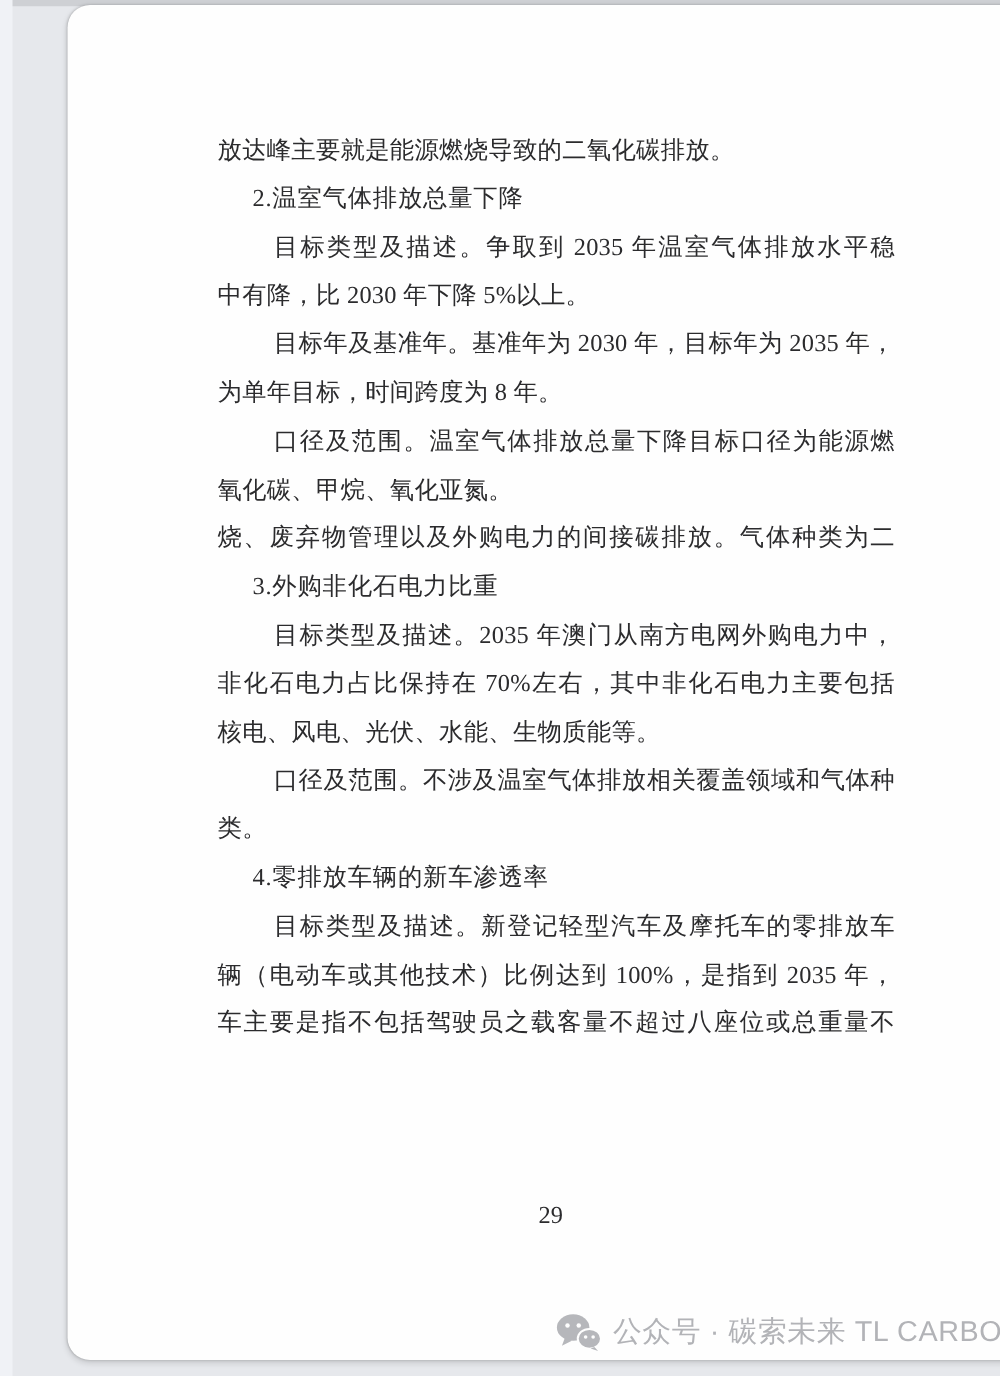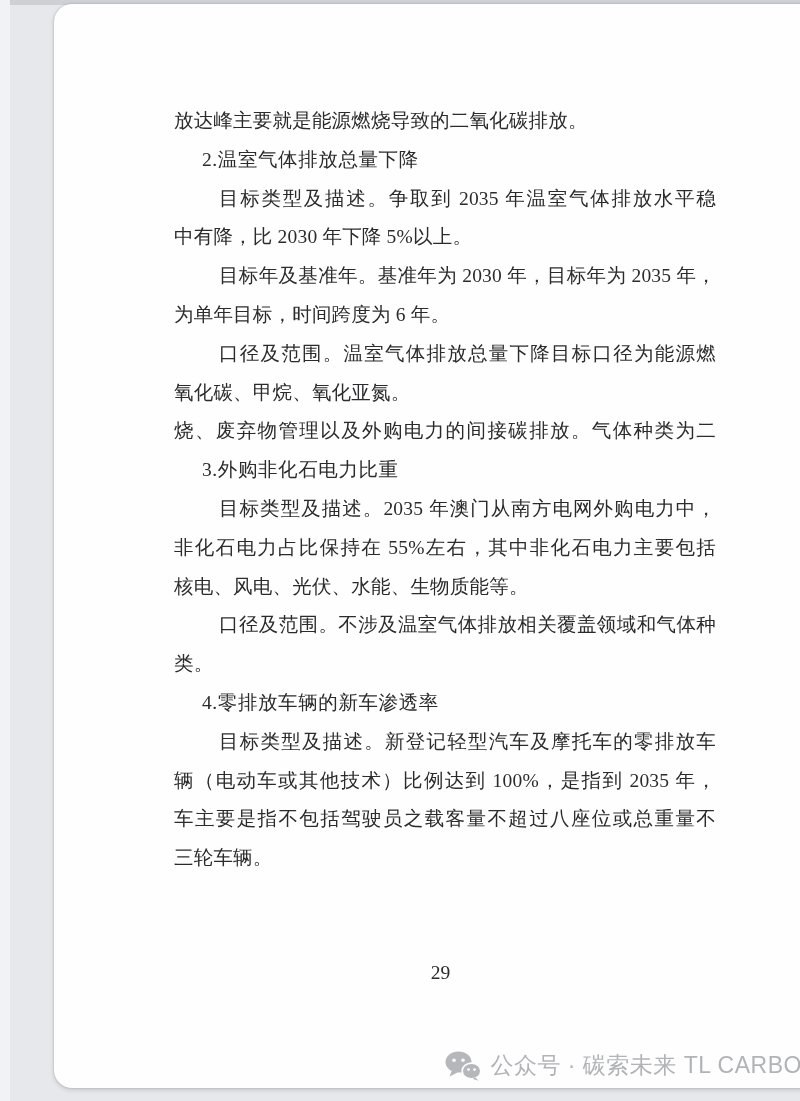--- a/index.html
+++ b/index.html
@@ -93,35 +93,34 @@
   <div class="top-strip"></div>
   <div class="left-strip"></div>
 
   <div class="sheet">
     <div class="text-block">
       <div class="ln">放达峰主要就是能源燃烧导致的二氧化碳排放。</div>
       <div class="ln h">2.温室气体排放总量下降</div>
       <div class="ln ind j">目标类型及描述。争取到 2035 年温室气体排放水平稳</div>
       <div class="ln">中有降，比 2030 年下降 5%以上。</div>
       <div class="ln ind j">目标年及基准年。基准年为 2030 年，目标年为 2035 年，</div>
-      <div class="ln">为单年目标，时间跨度为 6 年。</div>
+      <div class="ln">为单年目标，时间跨度为 8 年。</div>
       <div class="ln ind j">口径及范围。温室气体排放总量下降目标口径为能源燃</div>
       <div class="ln">氧化碳、甲烷、氧化亚氮。</div>
       <div class="ln j">烧、废弃物管理以及外购电力的间接碳排放。气体种类为二</div>
       <div class="ln h">3.外购非化石电力比重</div>
       <div class="ln ind j">目标类型及描述。2035 年澳门从南方电网外购电力中，</div>
-      <div class="ln j">非化石电力占比保持在 55%左右，其中非化石电力主要包括</div>
+      <div class="ln j">非化石电力占比保持在 70%左右，其中非化石电力主要包括</div>
       <div class="ln">核电、风电、光伏、水能、生物质能等。</div>
       <div class="ln ind j">口径及范围。不涉及温室气体排放相关覆盖领域和气体种</div>
       <div class="ln">类。</div>
       <div class="ln h">4.零排放车辆的新车渗透率</div>
       <div class="ln ind j">目标类型及描述。新登记轻型汽车及摩托车的零排放车</div>
       <div class="ln j">辆（电动车或其他技术）比例达到 100%，是指到 2035 年，</div>
       <div class="ln j">车主要是指不包括驾驶员之载客量不超过八座位或总重量不</div>
-      <div class="ln">三轮车辆。</div>
     </div>
 
     <div class="page-number">29</div>
 
     <div class="watermark">
       <span>
         <svg width="36" height="30" viewBox="0 0 36 30">
           <ellipse cx="13.5" cy="11" rx="13" ry="10.6" fill="#b6b7bb"></ellipse>
           <path d="M7,19 L4.5,25.5 L12.5,21.5 Z" fill="#b6b7bb"></path>
           <circle cx="9" cy="9.3" r="1.8" fill="#fefefe"></circle>

